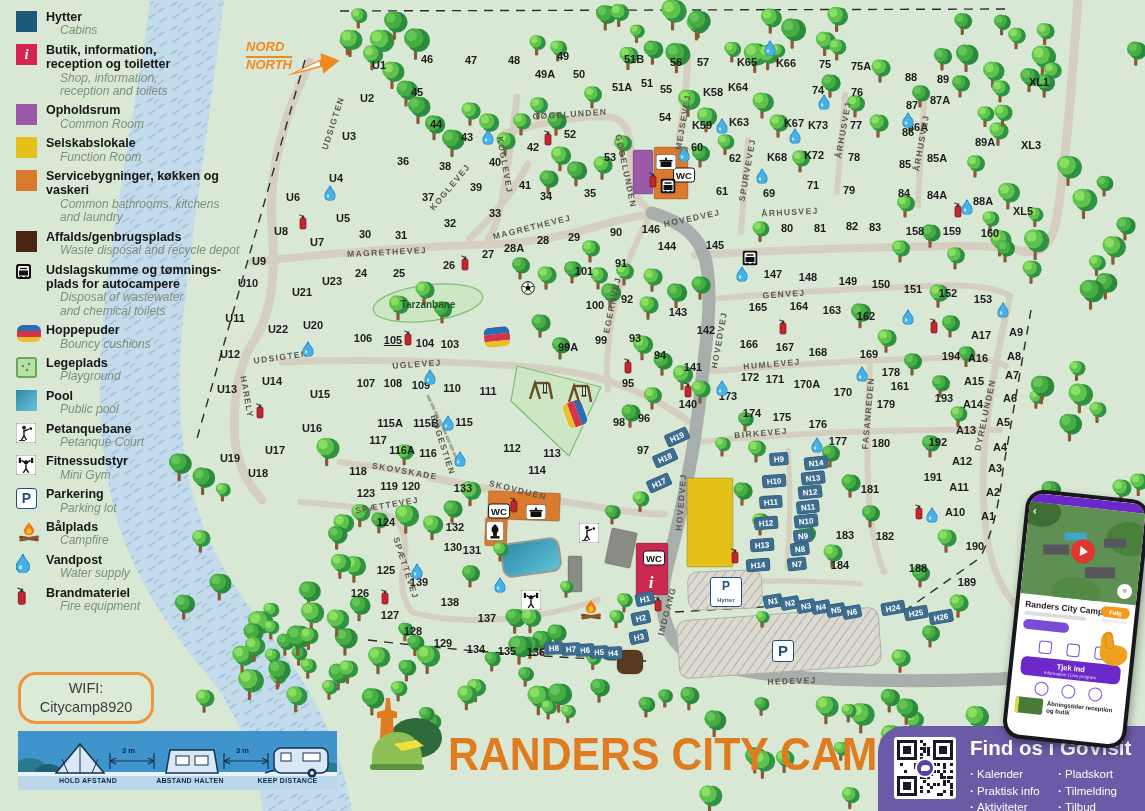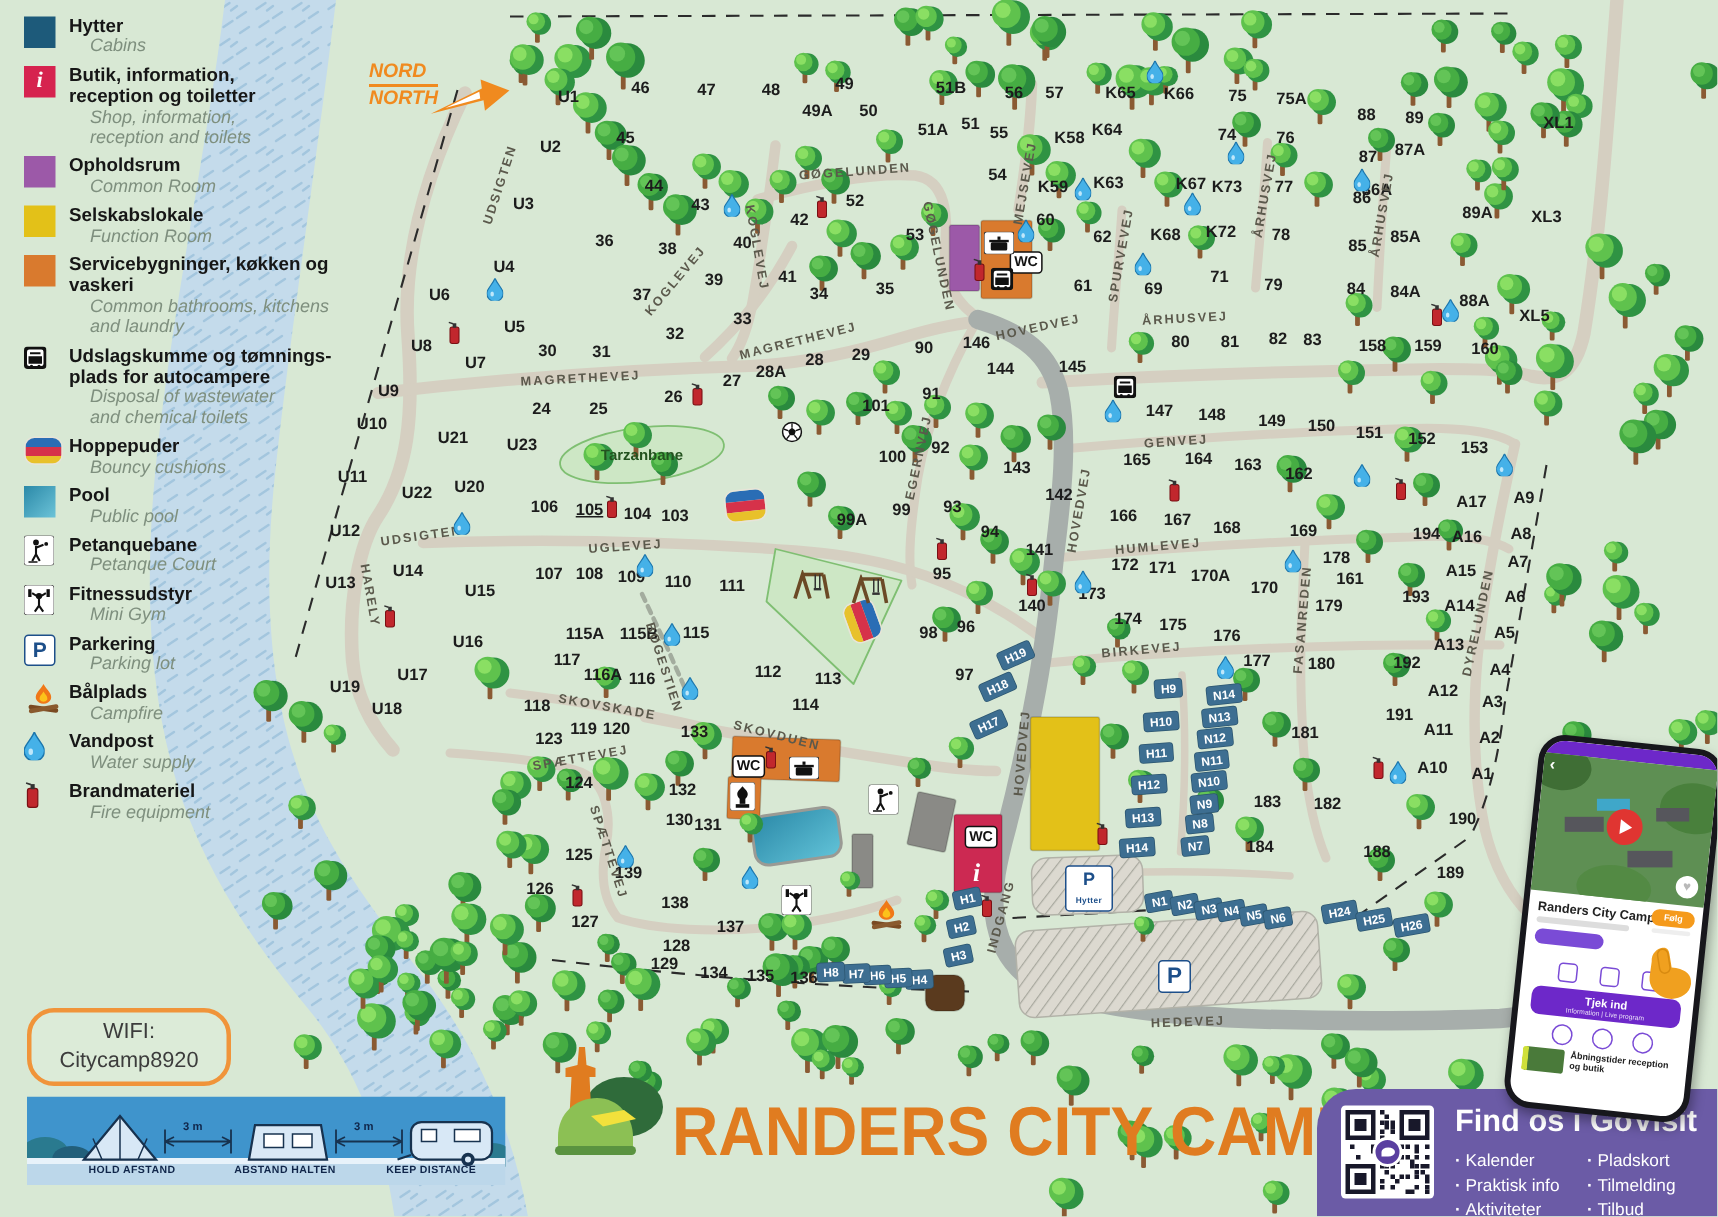--- a/index.html
+++ b/index.html
@@ -1665,21 +1665,21 @@
       <div class="plot" style="left: 227px; top: 389px;">U13</div>
       <div class="plot" style="left: 272px; top: 381px;">U14</div>
       <div class="plot" style="left: 320px; top: 394px;">U15</div>
       <div class="plot" style="left: 312px; top: 428px;">U16</div>
       <div class="plot" style="left: 275px; top: 450px;">U17</div>
       <div class="plot" style="left: 258px; top: 473px;">U18</div>
       <div class="plot" style="left: 230px; top: 458px;">U19</div>
       <div class="plot" style="left: 313px; top: 325px;">U20</div>
       <div class="plot" style="left: 302px; top: 292px;">U21</div>
       <div class="plot" style="left: 278px; top: 329px;">U22</div>
-      <div class="plot" style="left: 348px; top: 281px; margin-top: 16px;">U23</div>
+      <div class="plot" style="left: 332px; top: 281px;">U23</div>
       <div class="plot" style="left: 361px; top: 273px;">24</div>
       <div class="plot" style="left: 399px; top: 273px;">25</div>
       <div class="plot" style="left: 449px; top: 265px;">26</div>
       <div class="plot" style="left: 488px; top: 254px;">27</div>
       <div class="plot" style="left: 543px; top: 240px;">28</div>
       <div class="plot" style="left: 514px; top: 248px;">28A</div>
       <div class="plot" style="left: 574px; top: 237px;">29</div>
       <div class="plot" style="left: 365px; top: 234px;">30</div>
       <div class="plot" style="left: 401px; top: 235px;">31</div>
       <div class="plot" style="left: 450px; top: 223px;">32</div>
@@ -1771,21 +1771,21 @@
       <div class="plot" style="left: 402px; top: 450px;">116A</div>
       <div class="plot" style="left: 378px; top: 440px;">117</div>
       <div class="plot" style="left: 358px; top: 471px;">118</div>
       <div class="plot" style="left: 389px; top: 486px;">119</div>
       <div class="plot" style="left: 411px; top: 486px;">120</div>
       <div class="plot" style="left: 366px; top: 493px;">123</div>
       <div class="plot" style="left: 386px; top: 522px;">124</div>
       <div class="plot" style="left: 386px; top: 570px;">125</div>
       <div class="plot" style="left: 360px; top: 593px;">126</div>
       <div class="plot" style="left: 390px; top: 615px;">127</div>
-      <div class="plot" style="left: 413px; top: 631px; margin-left: 38px;">128</div>
+      <div class="plot" style="left: 413px; top: 631px;">128</div>
       <div class="plot" style="left: 443px; top: 643px;">129</div>
       <div class="plot" style="left: 433px; top: 547px; margin-left: 20px;">130</div>
       <div class="plot" style="left: 472px; top: 550px;">131</div>
       <div class="plot" style="left: 455px; top: 527px;">132</div>
       <div class="plot" style="left: 463px; top: 488px;">133</div>
       <div class="plot" style="left: 476px; top: 649px;">134</div>
       <div class="plot" style="left: 507px; top: 651px;">135</div>
       <div class="plot" style="left: 536px; top: 652px;">136</div>
       <div class="plot" style="left: 487px; top: 618px;">137</div>
       <div class="plot" style="left: 450px; top: 602px;">138</div>
@@ -2258,20 +2258,29 @@
         <div class="lg-ic">
           <div class="lg-sw" style="background:#d97a2e;"></div>
         </div>
         <div>
           <div class="lg-da">Servicebygninger, køkken og vaskeri</div>
           <div class="lg-en">Common bathrooms, kitchens
 and laundry</div>
         </div>
       </div>
       <div class="lg-item">
+        <div class="lg-ic">
+          <div class="lg-sw" style="background:#4a2613;"></div>
+        </div>
+        <div>
+          <div class="lg-da">Affalds/genbrugsplads</div>
+          <div class="lg-en">Waste disposal and recycle depot</div>
+        </div>
+      </div>
+      <div class="lg-item">
         <div class="lg-ic"><svg width="15" height="15" viewBox="0 0 15 15">
             <rect width="15" height="15" rx="2.5" fill="#111"></rect>
             <rect x="2" y="2" width="11" height="11" rx="1.5" fill="#fff"></rect>
             <rect x="3" y="6.5" width="9" height="5" fill="#111"></rect>
             <path d="M4 4.5 h7" stroke="#111" stroke-width="1.4"></path>
             <circle cx="5" cy="13.2" r="1.1" fill="#111"></circle>
             <circle cx="10" cy="13.2" r="1.1" fill="#111"></circle>
           </svg></div>
         <div>
           <div class="lg-da">Udslagskumme og tømnings-
@@ -2284,20 +2293,33 @@
         <div class="lg-ic">
           <span class="hop" style="width:24px;display:block;">
             <div style="background:#2a6db5;height:6px;"></div>
             <div style="background:#d6324a;height:6px;"></div>
             <div style="background:#e8c12a;height:5px;"></div>
           </span>
         </div>
         <div>
           <div class="lg-da">Hoppepuder</div>
           <div class="lg-en">Bouncy cushions</div>
+        </div>
+      </div>
+      <div class="lg-item">
+        <div class="lg-ic">
+          <div class="lg-sw" style="background:#b9e0a6;border:2px solid #69a85c;box-sizing:border-box;border-radius:3px;"><svg width="17" height="17">
+              <circle cx="5" cy="7" r="1.3" fill="#5a9a4c"></circle>
+              <circle cx="11" cy="5" r="1.3" fill="#5a9a4c"></circle>
+              <circle cx="9" cy="11" r="1.3" fill="#5a9a4c"></circle>
+            </svg></div>
+        </div>
+        <div>
+          <div class="lg-da">Legeplads</div>
+          <div class="lg-en">Playground</div>
         </div>
       </div>
       <div class="lg-item">
         <div class="lg-ic">
           <div class="lg-sw" style="background:linear-gradient(135deg,#2b89a8,#6cc3d8);"></div>
         </div>
         <div>
           <div class="lg-da">Pool</div>
           <div class="lg-en">Public pool</div>
         </div>

